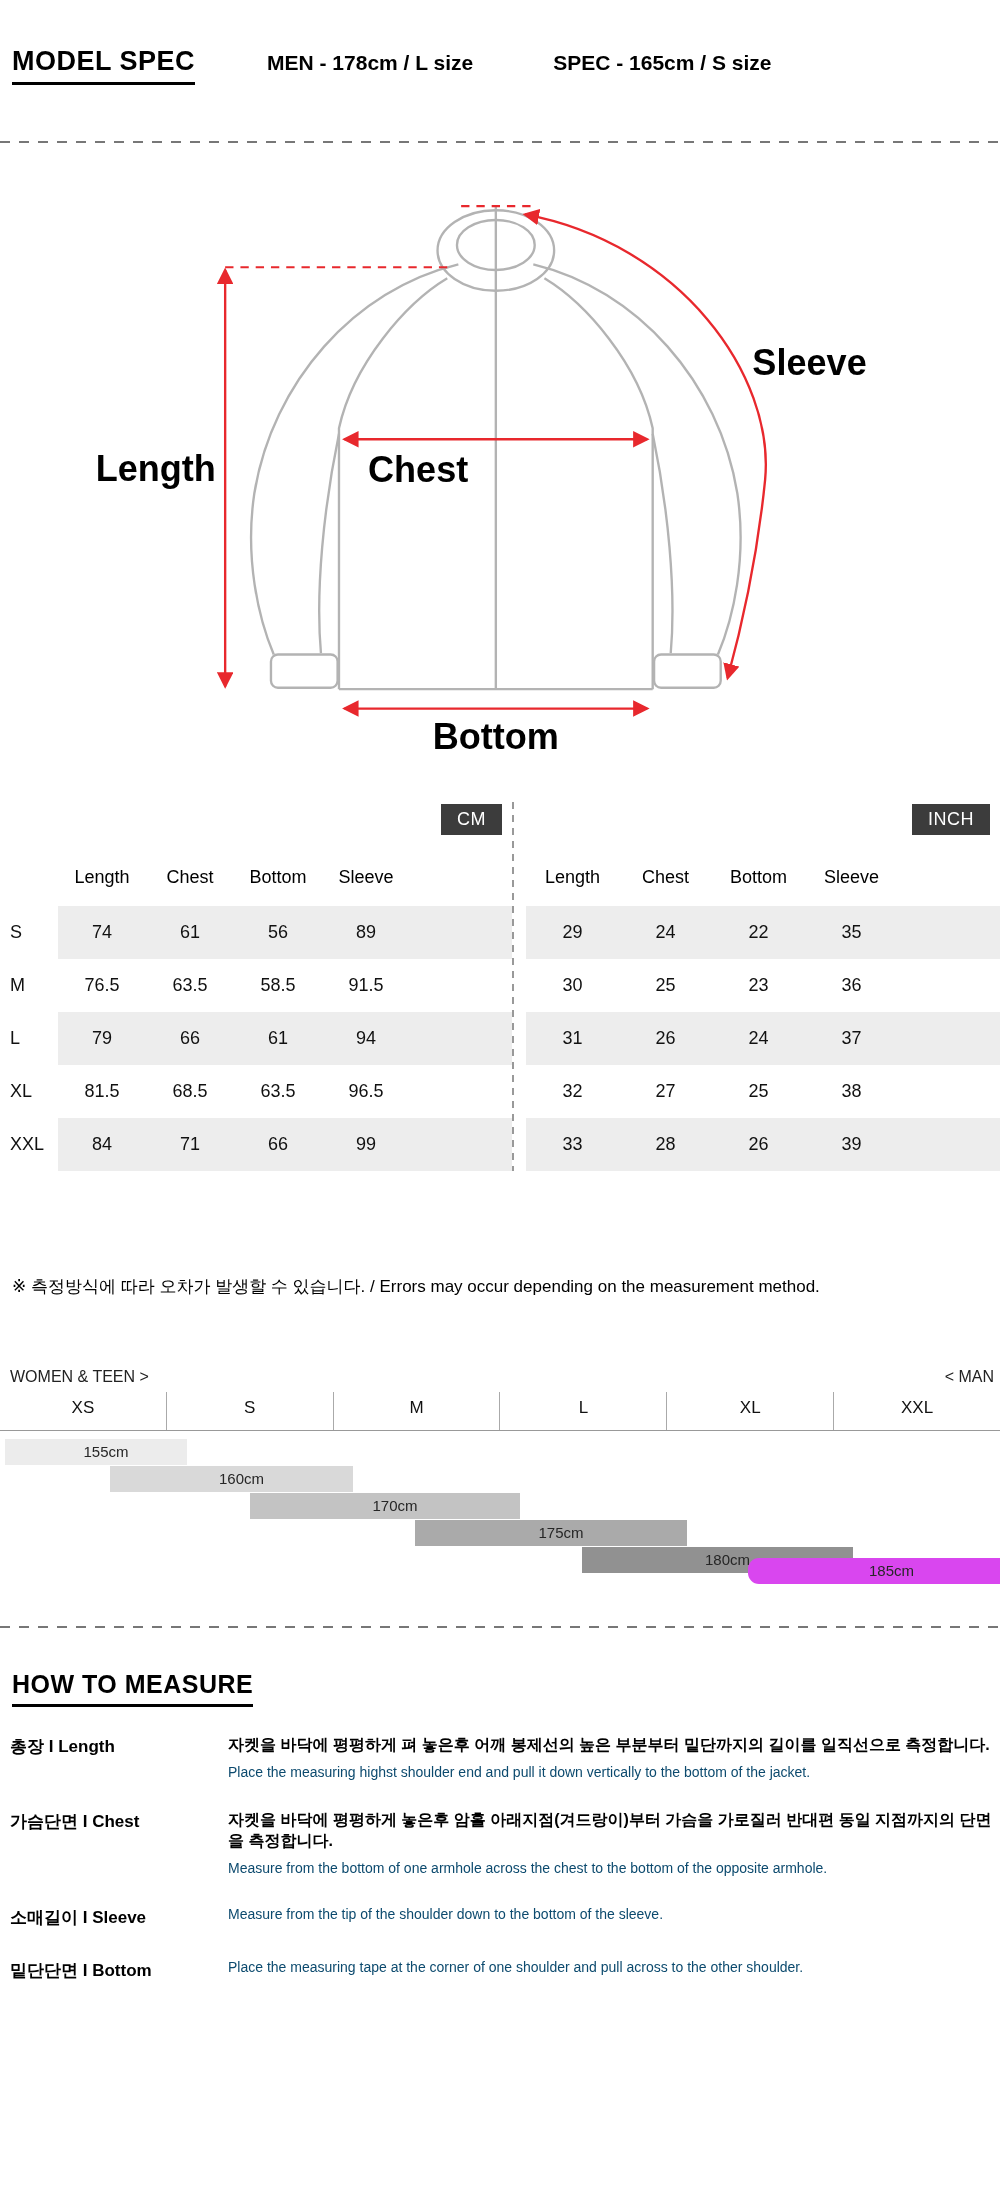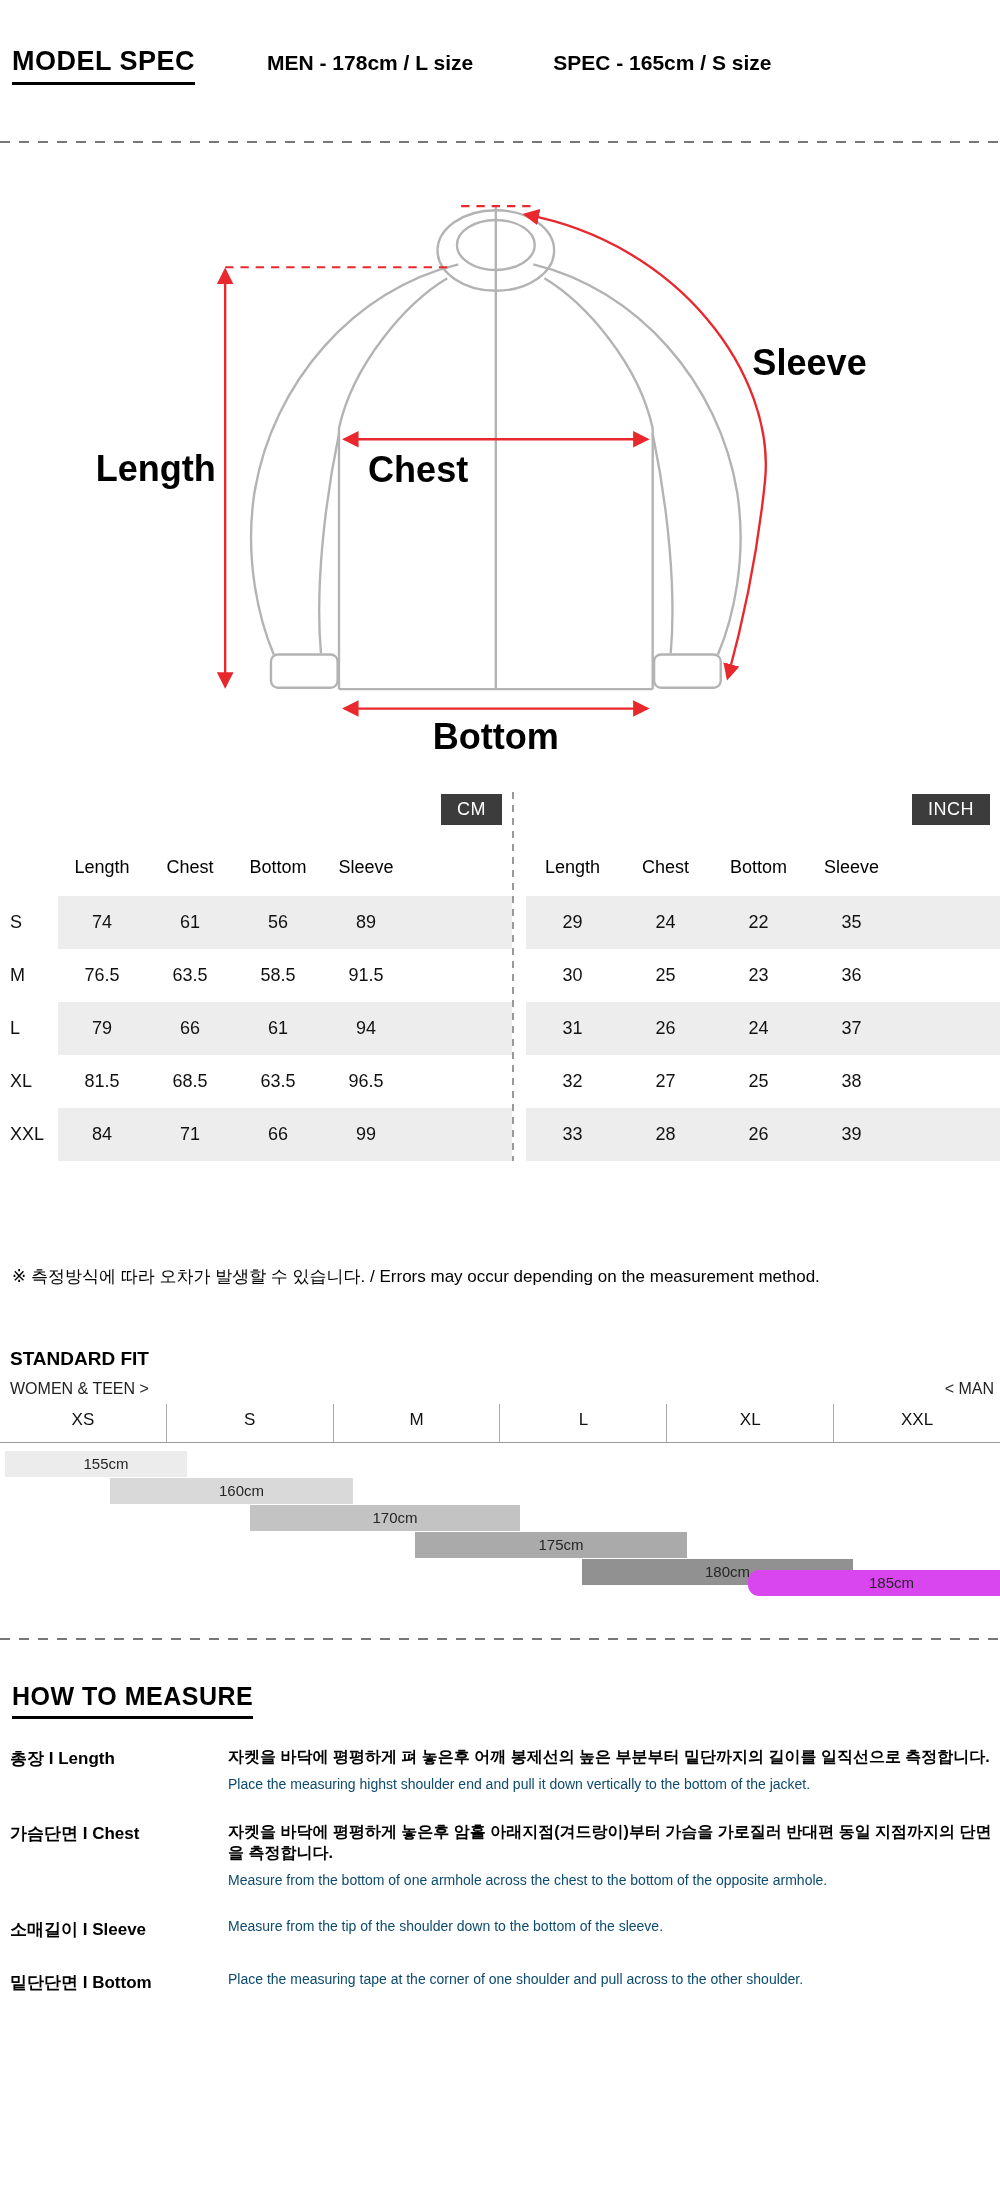--- a/index.html
+++ b/index.html
@@ -22,21 +22,21 @@
   .red{fill:none;stroke:var(--arrow-red,#e8282d);stroke-width:1.7;}
   .red-dash{fill:none;stroke:var(--arrow-red,#e8282d);stroke-width:1.5;stroke-dasharray:6 5;}
   .diagram-svg text{font-family:"Liberation Sans","DejaVu Sans",sans-serif;font-weight:bold;font-size:26px;fill:#000;}
   #arrhead path{fill:var(--arrow-red,#e8282d);}
 
   
   .section-pad{padding-left:12px;}
   .size-title{margin-top:56px;}
   .size-title .h-underline{font-size:25px;word-spacing:5px;}
 
-  .tables-wrap{display:flex;margin-top:14px;}
+  .tables-wrap{display:flex;margin-top:24px;}
   .t-left{width:512px;flex:0 0 512px;padding-left:10px;box-sizing:border-box;}
   .v-divider{width:2px;background:repeating-linear-gradient(180deg,#999 0 7px,transparent 7px 13px);align-self:stretch;}
   .t-right{flex:1;padding-left:12px;}
 
   .badge-row{display:flex;justify-content:flex-end;padding-right:10px;margin-bottom:12px;height:34px;align-items:center;}
   .unit-badge{background:var(--badge-bg,#3c3c3c);color:#fff;font-size:18px;padding:5px 16px;letter-spacing:.5px;}
 
   .srow{display:flex;align-items:center;height:53px;}
   .srow.head{height:58px;}
   .srow .size{width:48px;font-size:18px;color:#111;}
@@ -233,21 +233,20 @@
           <span>26</span>
           <span>39</span>
         </div>
       </div>
     </div>
   </div>
 
   <div class="measure-note">※ 측정방식에 따라 오차가 발생할 수 있습니다. / Errors may occur depending on the measurement method.</div>
 
   <div class="fit-section">
-    <div class="fit-title">STANDARD FIT</div>
     <div class="fit-subrow">
       <span>WOMEN &amp; TEEN &gt;</span>
       <span>&lt; MAN</span>
     </div>
     <div class="fit-head">
       <div class="fit-col">XS</div>
       <div class="fit-col">S</div>
       <div class="fit-col">M</div>
       <div class="fit-col">L</div>
       <div class="fit-col">XL</div>

